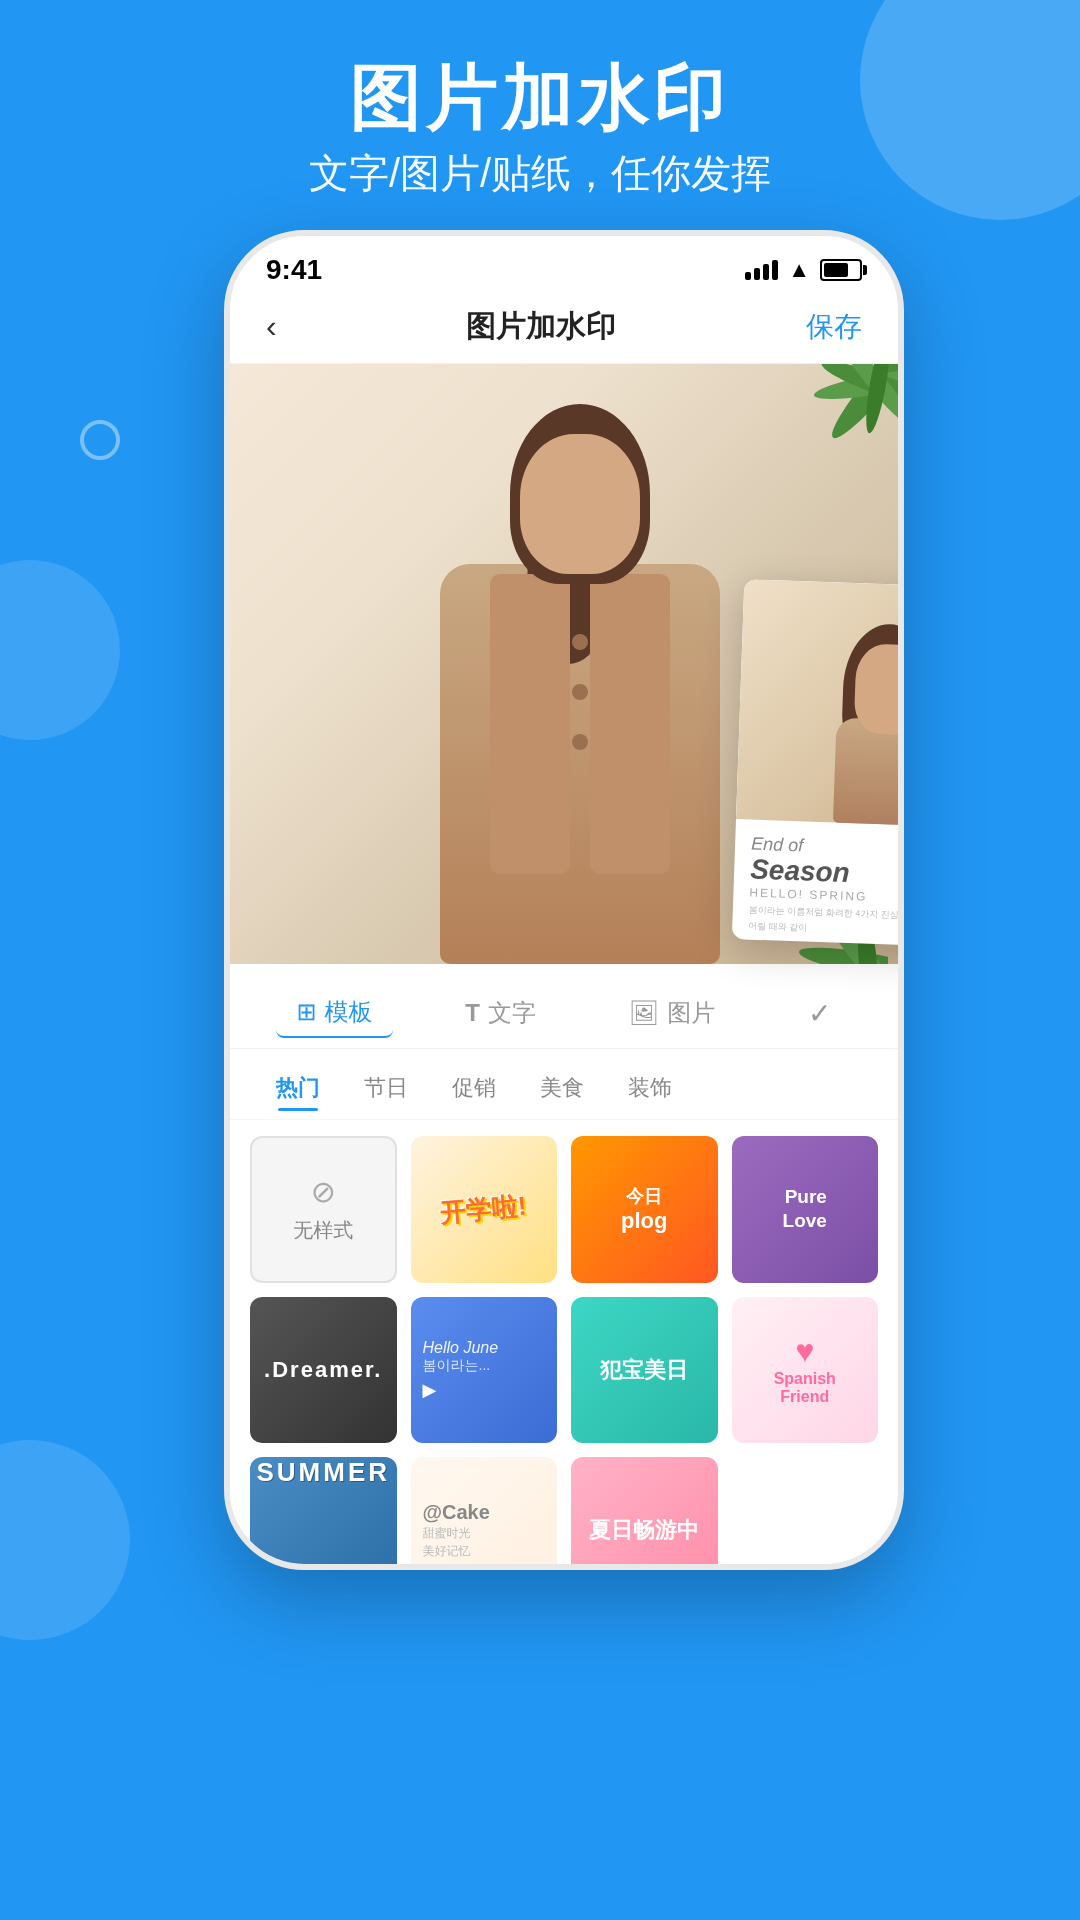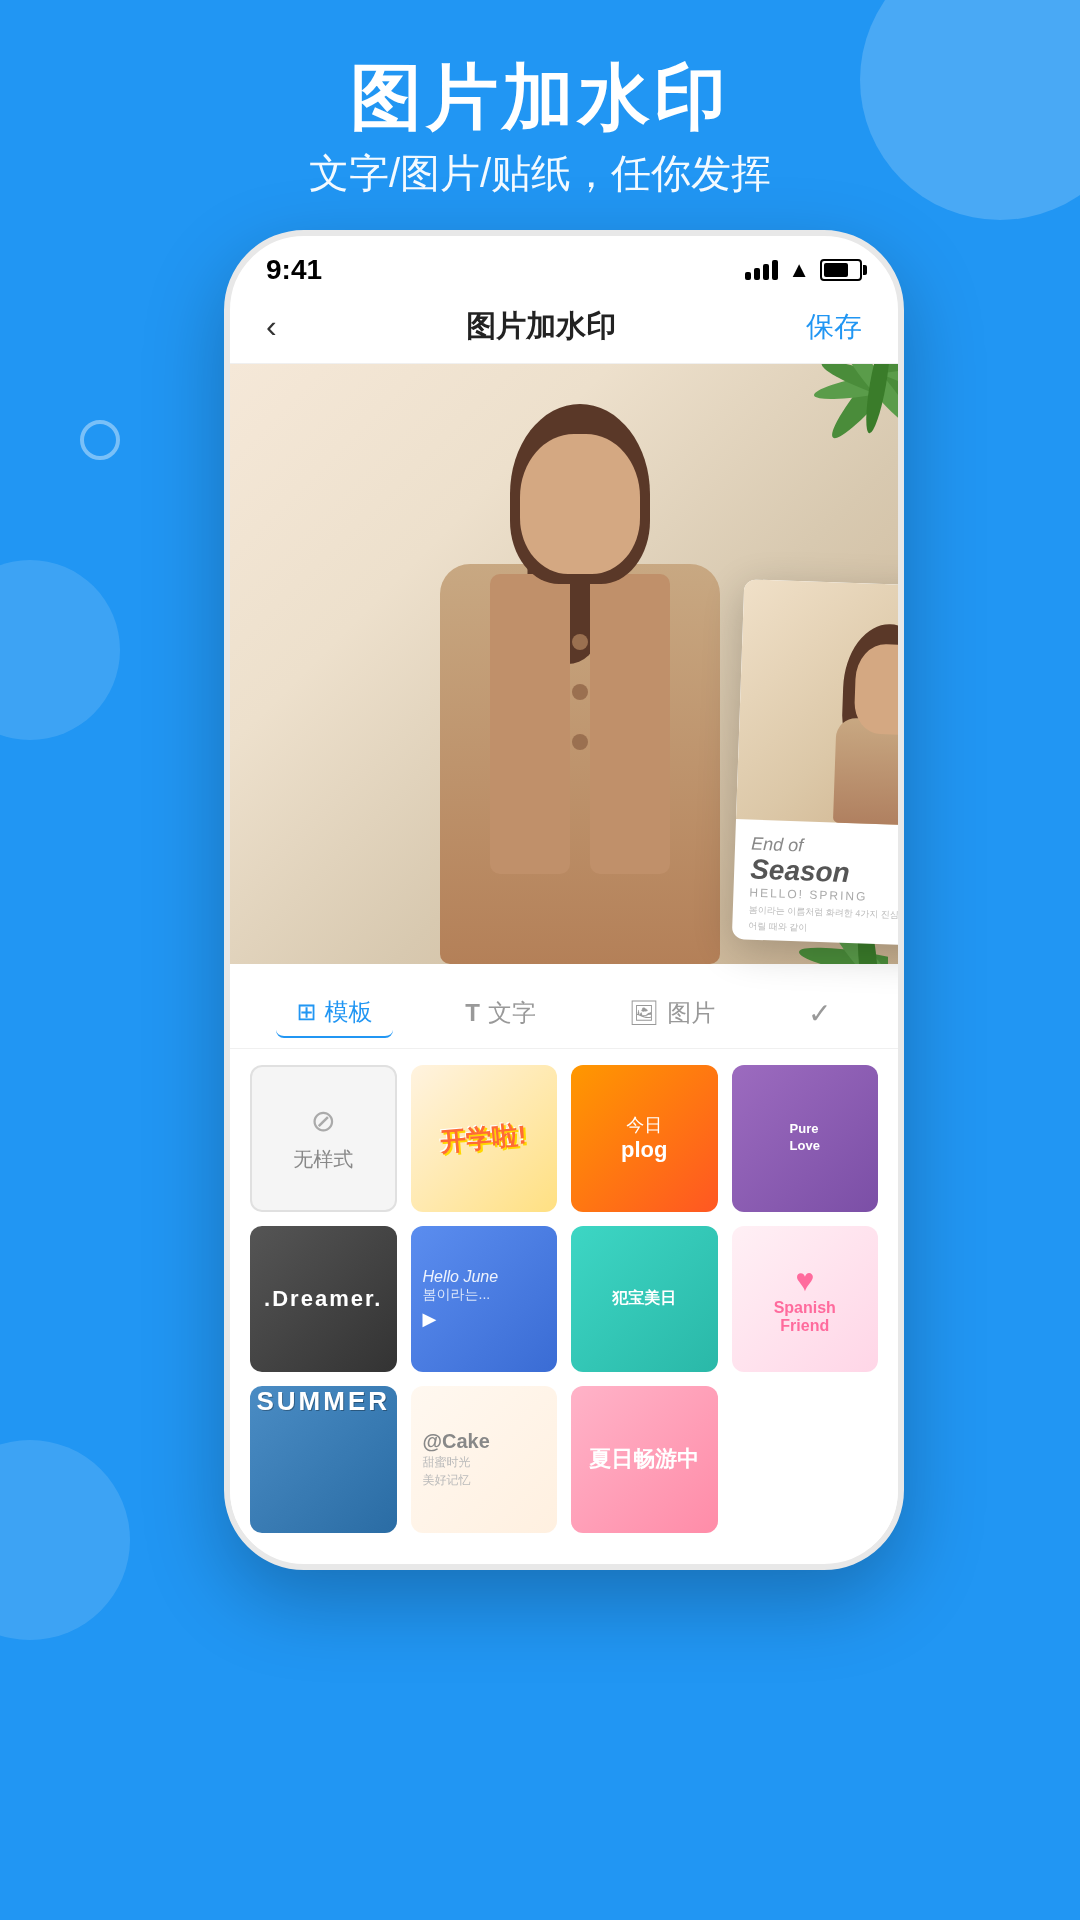--- a/index.html
+++ b/index.html
@@ -388,24 +388,24 @@
       color: #fff;
     }
 
     .tpl-purelove {
       background: linear-gradient(135deg, #9c6bbf, #7b4fa6);
       display: flex;
       align-items: center;
       justify-content: center;
     }
     .tpl-purelove-text {
-      font-size: 13px;
+      font-size: 19px;
       font-weight: 700;
       color: #fff;
-      text-align: left;
+      text-align: right;
       line-height: 1.3;
     }
 
     .tpl-dreamer {
       background: linear-gradient(135deg, #555, #333);
       display: flex;
       align-items: center;
       justify-content: center;
     }
     .tpl-dreamer-text {
@@ -438,21 +438,21 @@
       margin-top: 4px;
     }
 
     .tpl-baobeimei {
       background: linear-gradient(135deg, #3dd6c4, #2ab8a8);
       display: flex;
       align-items: center;
       justify-content: center;
     }
     .tpl-baobeimei-text {
-      font-size: 16px;
+      font-size: 22px;
       font-weight: 800;
       color: #fff;
     }
 
     .tpl-spanish {
       background: linear-gradient(135deg, #fff0f5, #ffd6e7);
       display: flex;
       align-items: center;
       justify-content: center;
     }
@@ -634,35 +634,42 @@
         </div>
         <div class="tab-item">
           <span class="tab-icon">🖼</span>
           <span>图片</span>
         </div>
         <div class="tab-item">
           <span class="tab-check">✓</span>
         </div>
       </div>
 
+      <div class="category-bar">
+        <div class="category-item active">热门</div>
+        <div class="category-item">节日</div>
+        <div class="category-item">促销</div>
+        <div class="category-item">美食</div>
+        <div class="category-item">装饰</div>
+      </div>
 
       <div class="template-grid">
 
         <div class="template-item template-no-style">
           <span class="no-style-icon">⊘</span>
           <span class="no-style-text">无样式</span>
         </div>
 
         <div class="template-item tpl-kaixin">
           <span class="tpl-kaixin-text" style="font-size:26px;transform:rotate(-5deg);display:block;">开学啦!</span>
         </div>
 
         <div class="template-item tpl-plog">
           <div style="text-align:center;">
-            <div style="font-size:18px;color:#fff;font-weight:400;">今日</div>
+            <div style="font-size:18px;color:#fff;font-weight:700;">今日</div>
             <div class="tpl-plog-text">plog</div>
           </div>
         </div>
 
         <div class="template-item tpl-purelove">
           <span class="tpl-purelove-text">Pure<br>Love</span>
         </div>
 
         <div class="template-item tpl-dreamer">
           <span class="tpl-dreamer-text">.Dreamer.</span>

